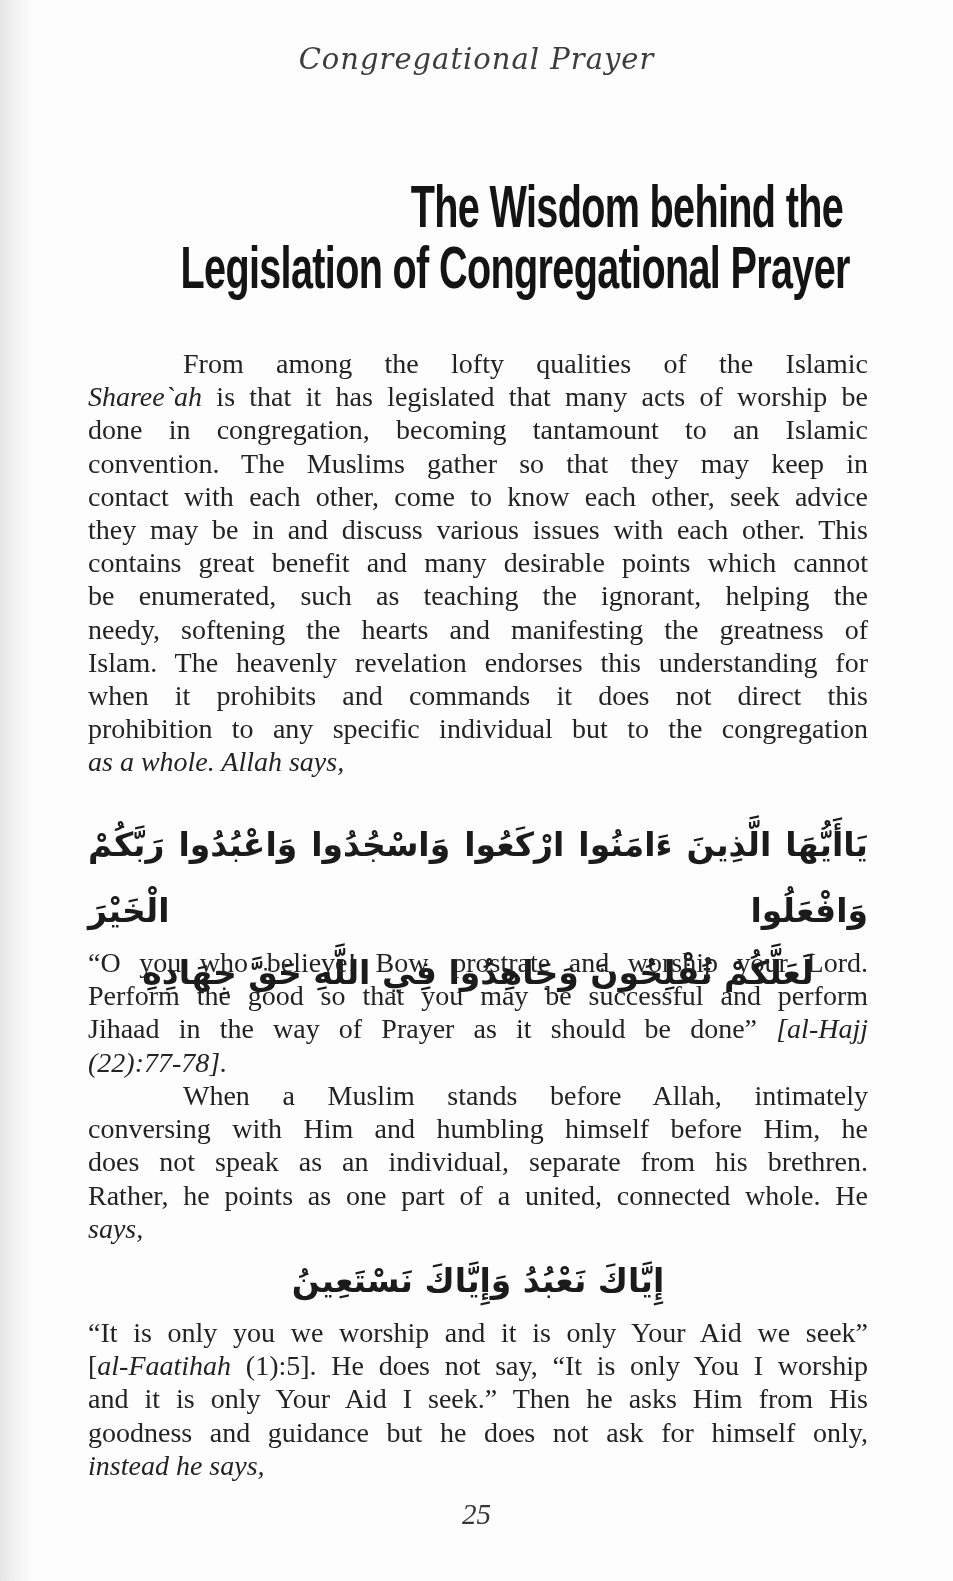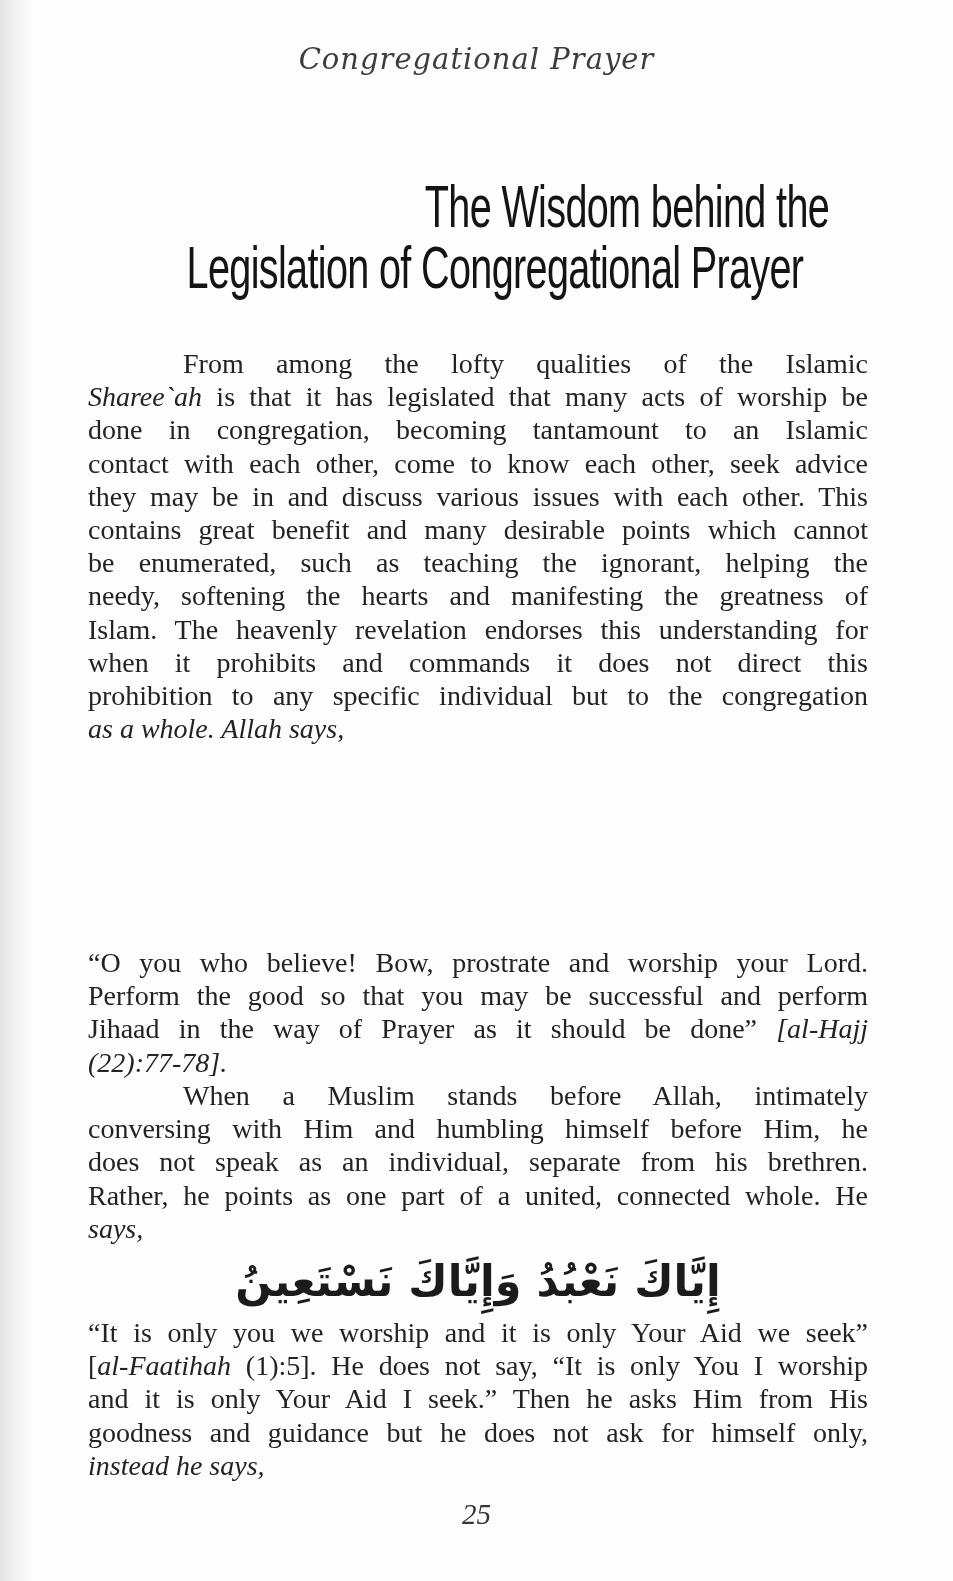--- a/index.html
+++ b/index.html
@@ -21,21 +21,21 @@
     text-align:center;
     font-family:"DejaVu Serif", serif;
     font-style:italic;
     font-size:29px;
     letter-spacing:1px;
     color:#3d3d3d;
   }
   .chapter-title{
     position:absolute;top:176px;left:0;width:953px;
     font-family:"Liberation Sans", sans-serif;
-    font-weight:normal;
+    font-weight:bold;
     color:#141414;
     text-align:center;
   }
   .title-line{
     font-size:60px;
     line-height:61px;
     letter-spacing:-1px;
     white-space:nowrap;
   }
   .title-line-1{transform:scaleX(0.66) translateX(228px);}
@@ -57,21 +57,21 @@
   .ar-just{
     font-size:33px;line-height:66px;
     text-align:justify;text-align-last:justify;
   }
   .ar-center{
     font-size:33px;line-height:58px;
     text-align:center;text-align-last:center;
   }
   .verse2{
     position:absolute;left:88px;width:780px;top:1252px;
-    font-size:43px;line-height:58px;
+    font-size:33px;line-height:58px;
     text-align:center;
   }
   .page-number{
     position:absolute;top:1498px;left:0;width:953px;
     text-align:center;
     font-style:italic;
     font-size:29px;
     color:#363636;
   }
 </style>
@@ -85,31 +85,36 @@
 
   <div class="chapter-title">
     <div class="title-line title-line-1">The Wisdom behind the</div>
     <div class="title-line title-line-2">Legislation of Congregational Prayer</div>
   </div>
 
   <div class="block" style="top:347px;">
     <div class="bl indent">From among the lofty qualities of the Islamic</div>
     <div class="bl"><span class="it">Sharee`ah</span><span> is that it has legislated that many acts of worship be</span></div>
     <div class="bl">done in congregation, becoming tantamount to an Islamic</div>
+    <div class="bl">convention. The Muslims gather so that they may keep in</div>
     <div class="bl">contact with each other, come to know each other, seek advice</div>
     <div class="bl">they may be in and discuss various issues with each other. This</div>
     <div class="bl">contains great benefit and many desirable points which cannot</div>
     <div class="bl">be enumerated, such as teaching the ignorant, helping the</div>
     <div class="bl">needy, softening the hearts and manifesting the greatness of</div>
     <div class="bl">Islam. The heavenly revelation endorses this understanding for</div>
     <div class="bl">when it prohibits and commands it does not direct this</div>
     <div class="bl">prohibition to any specific individual but to the congregation</div>
     <div class="bl last">as a whole. Allah says,</div>
   </div>
 
+  <div class="block arabic" style="top:812px;">
+    <div class="ar-just">يَاأَيُّهَا الَّذِينَ ءَامَنُوا ارْكَعُوا وَاسْجُدُوا وَاعْبُدُوا رَبَّكُمْ وَافْعَلُوا الْخَيْرَ</div>
+    <div class="ar-center">لَعَلَّكُمْ تُفْلِحُونَ وَجَاهِدُوا فِي اللَّهِ حَقَّ جِهَادِهِ</div>
+  </div>
 
   <div class="block" style="top:946px;">
     <div class="bl">“O you who believe! Bow, prostrate and worship your Lord.</div>
     <div class="bl">Perform the good so that you may be successful and perform</div>
     <div class="bl"><span>Jihaad in the way of Prayer as it should be done” </span><span class="it">[al-Hajj</span></div>
     <div class="bl last">(22):77-78].</div>
   </div>
 
   <div class="block" style="top:1079px;">
     <div class="bl indent">When a Muslim stands before Allah, intimately</div>

